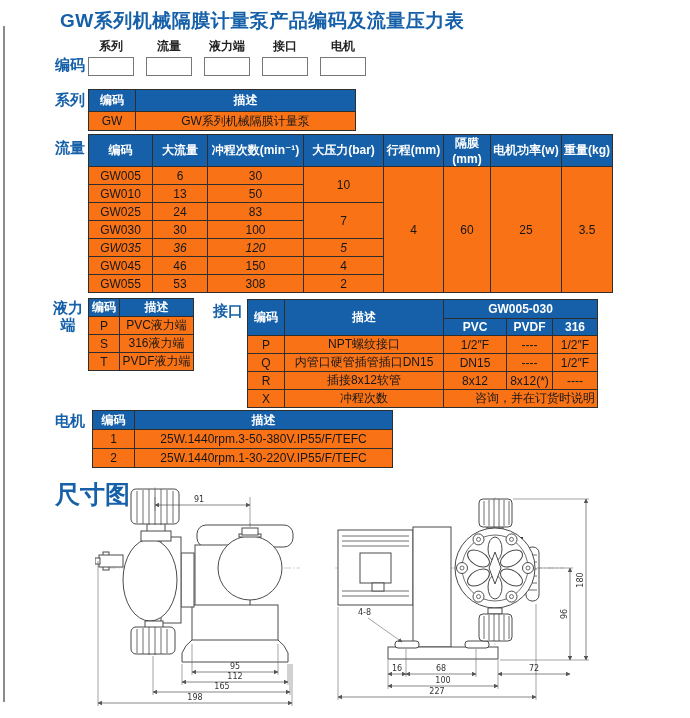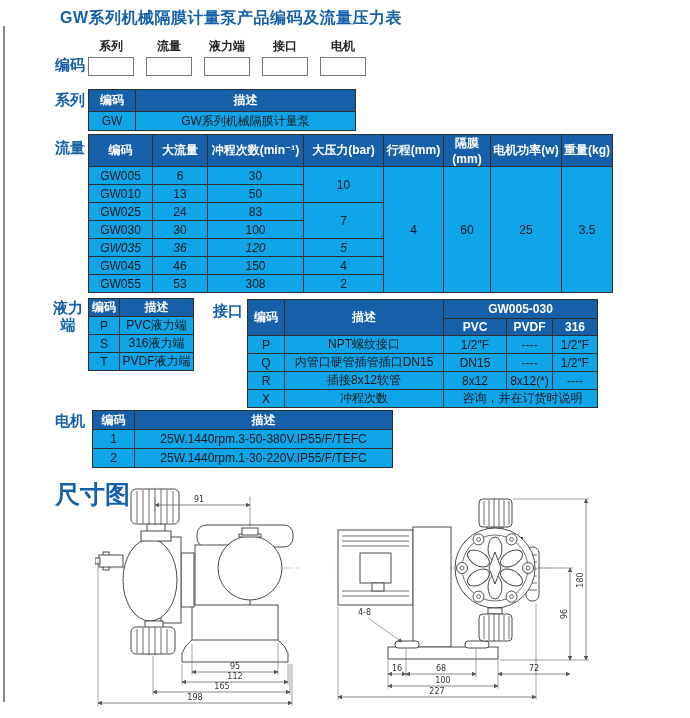--- a/index.html
+++ b/index.html
@@ -1,29 +1,29 @@
 <!DOCTYPE html>
 <html><head>
 <meta charset="utf-8">
 <style>
   html,body{margin:0;padding:0;background:#ffffff;}
   body{font-family:"Liberation Sans","DejaVu Sans",sans-serif;}
   #page{position:relative;width:690px;height:718px;background:#fff;overflow:hidden;}
   .edge-line{position:absolute;left:3px;top:26px;width:2px;height:676px;background:#8b8b8b;}
-  .title{position:absolute;left:60px;top:8px;font-size:16px;font-weight:bold;color:#1560a8;letter-spacing:0.5px;}
+  .title{position:absolute;left:60px;top:8px;font-size:19px;font-weight:bold;color:#1560a8;letter-spacing:0.5px;}
   .sec-label{position:absolute;color:#1560a8;font-weight:bold;font-size:15px;line-height:1.15;}
   
   .coding{position:absolute;left:88px;top:38px;display:flex;gap:12px;}
   .code-slot{display:flex;flex-direction:column;align-items:center;width:46px;}
   .code-slot .slot-label{font-size:12px;color:#222;font-weight:bold;margin-bottom:2px;white-space:nowrap;}
   .code-slot .slot-box{width:46px;height:19px;border:1px solid #777;background:#fff;box-sizing:border-box;}
   
   table.tbl{border-collapse:collapse;table-layout:fixed;font-size:12px;position:absolute;background:#fff;}
   table.tbl th{background:#1560a8;color:#fff;font-weight:bold;border:1px solid #2e2e2e;padding:0 2px;text-align:center;}
-  table.tbl td{border:1px solid #2e2e2e;text-align:center;padding:0 2px;color:#161616;background:#0ea5e9;}
+  table.tbl td{border:1px solid #2e2e2e;text-align:center;padding:0 2px;color:#161616;background:#f97316;}
   
   .drawing{position:absolute;}
   .dr{stroke:#4a4a4a;stroke-width:1;fill:#fff;}
   .drn{stroke:#4a4a4a;stroke-width:0.8;fill:none;}
   .cl{stroke:#9a9a9a;stroke-width:0.5;stroke-dasharray:7 2 1.5 2;fill:none;}
   .ext{stroke:#666;stroke-width:0.6;fill:none;}
   .dim{stroke:#555;stroke-width:0.7;fill:none;}
   .dtx{font-size:8px;fill:#333;font-family:"DejaVu Sans",sans-serif;}
   .tab{fill:#333;stroke:none;}
 </style>
@@ -210,21 +210,21 @@
     <tr style="height:18px;">
       <td>R</td>
       <td>插接8x12软管</td>
       <td>8x12</td>
       <td>8x12(*)</td>
       <td>----</td>
     </tr>
     <tr style="height:18px;">
       <td>X</td>
       <td>冲程次数</td>
-      <td colspan="3" style="text-align:center;padding-left:6px;margin-left:32px;">咨询，并在订货时说明</td>
+      <td colspan="3" style="text-align:right;padding-left:6px;margin-left:32px;">咨询，并在订货时说明</td>
     </tr>
   </tbody>
     </table>
 
   <div class="sec-label" style="left:55px;top:412px;">电机</div>
   <table class="tbl" style="left:92px;top:410px;width:300px;">
     <colgroup>
         <col style="width:42px">
         <col style="width:258px">
       </colgroup>

